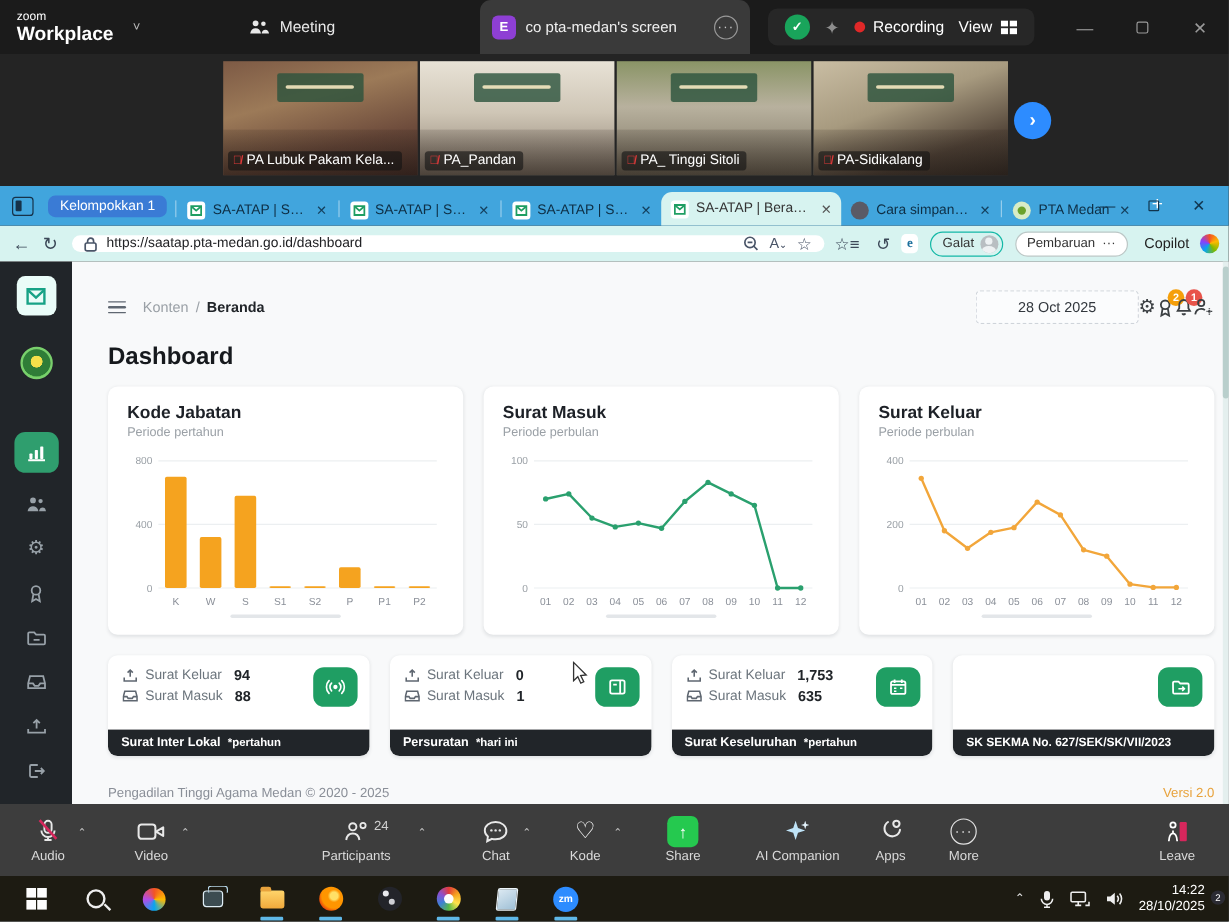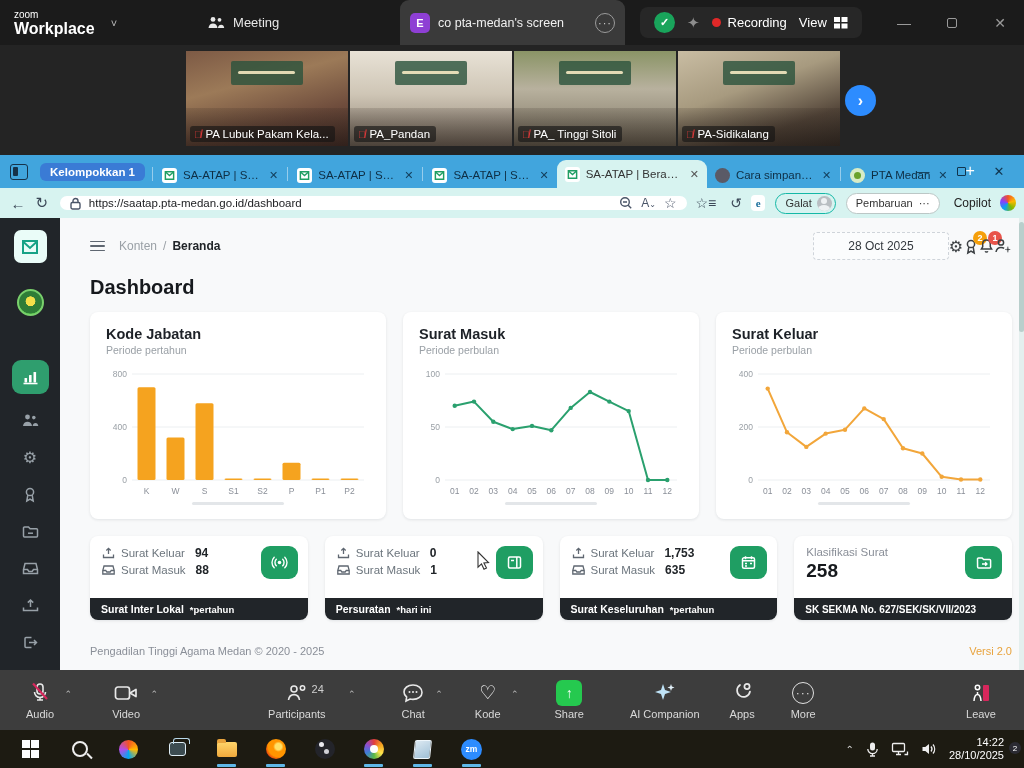--- a/index.html
+++ b/index.html
@@ -40,21 +40,21 @@
   .tile .people-row{position:absolute;bottom:0;left:0;right:0;height:40%;background:linear-gradient(180deg,rgba(40,30,25,.15),rgba(25,18,15,.55))}
   .name-chip{position:absolute;left:4px;bottom:4px;background:rgba(20,20,20,.62);border-radius:3px;padding:2px 6px 2px 4px;display:flex;align-items:center;gap:4px;color:#fff;font-size:11.5px;white-space:nowrap;max-width:150px;overflow:hidden}
   .mic-muted{color:#e23a3a;font-size:10px;font-weight:700}
   .next-page-btn{position:absolute;right:148px;top:40px;width:31px;height:31px;border-radius:50%;background:#2d8cff;color:#fff;display:flex;align-items:center;justify-content:center;font-size:16px;font-weight:700}
 
   
   .browser{height:515px;display:flex;flex-direction:column}
   .tabbar{height:33px;background:#41a5dd;display:flex;align-items:flex-end;position:relative}
   .winmenu{width:18px;height:16px;border:1.6px solid #16324a;border-radius:3px;margin:0 10px 8px 10px;position:relative}
   .winmenu::after{content:"";position:absolute;left:2px;top:2px;width:5px;height:9px;background:#16324a;border-radius:1px}
-  .tabgroup-pill{background:#3a7bd5;color:#fff;font-size:11.5px;font-weight:700;border-radius:6px;padding:3px 10px;margin:0 6px 7px 2px;white-space:nowrap}
+  .tabgroup-pill{background:#3a7bd5;color:#fff;font-size:11.5px;font-weight:400;border-radius:6px;padding:3px 10px;margin:0 6px 7px 2px;white-space:nowrap}
   .tab{display:flex;align-items:center;gap:6px;height:26px;padding:0 8px;margin-bottom:0;font-size:11.5px;color:#0e2e44;white-space:nowrap}
   .tab .title{overflow:hidden;text-overflow:ellipsis;max-width:78px}
   .tab .x{font-size:11px;color:#14405e;margin-left:2px}
   .tab.active{background:#d7f3f0;border-radius:9px 9px 0 0;height:28px;color:#333}
   .tab.active .x{color:#555}
   .tab-sep{width:1px;height:14px;background:rgba(255,255,255,.45);margin:0 1px 7px 1px}
   .favicon{width:15px;height:15px;border-radius:3px;background:#fff;display:flex;align-items:center;justify-content:center;flex:0 0 auto}
   .favicon svg{width:11px;height:11px}
   .favicon.round{border-radius:50%}
   .favicon.dark{background:#5a5a66}
@@ -83,21 +83,21 @@
   
   .content{flex:1;background:#f8f9fa;display:flex;position:relative}
   .scrollstrip{position:absolute;right:0;top:0;bottom:0;width:5px;background:#e4efee}
   .scrollthumb{position:absolute;right:0;top:4px;width:5px;height:110px;background:#b9cfcc;border-radius:3px}
   .sidebar{width:60px;background:#212529;display:flex;flex-direction:column;align-items:center;padding-top:12px;flex:0 0 auto}
   .logo-box{width:33px;height:33px;border-radius:7px;background:#eafcf8;display:flex;align-items:center;justify-content:center}
   .org-avatar{width:27px;height:27px;border-radius:50%;background:radial-gradient(circle at 50% 45%,#f4e04a 0 28%,#2f7d37 30% 70%,#57c24e 72%);margin-top:26px;border:2px solid #79d06c}
   .side-active{width:37px;height:34px;border-radius:9px;background:#2f9e6e;display:flex;align-items:center;justify-content:center;margin-top:44px}
   .side-ic{margin-top:15px;color:#98a1a8;height:22px;display:flex;align-items:center;justify-content:center}
 
-  .main{flex:1;padding:14px 12px 0 30px}
+  .main{flex:1;padding:24px 12px 0 30px}
   .crumb-row{display:flex;align-items:center}
   .burger{width:15px;display:flex;flex-direction:column;gap:3px;margin-right:14px}
   .burger i{height:1.6px;background:#5f6771;border-radius:1px}
   .crumb-parent{color:#9aa0a6;font-size:12px}
   .crumb-sep{color:#9aa0a6;font-size:12px;margin:0 6px}
   .crumb-current{color:#212529;font-size:12px;font-weight:700}
   .crumb-right{margin-left:auto;display:flex;align-items:center;}
   .date-chip{border:1px dashed #cfd4da;border-radius:4px;font-size:12px;color:#33383e;padding:6px 34px;background:#fbfcfd}
   .hdr-ic{position:relative;color:#3c4043;display:flex;align-items:center}
   .badge{position:absolute;top:-7px;right:-8px;min-width:14px;height:14px;border-radius:8px;color:#fff;font-size:9px;font-weight:700;display:flex;align-items:center;justify-content:center;padding:0 3px}
@@ -660,24 +660,20 @@
                 <path d="M4 8.5h2m3 0h2M4 11h2" stroke="#fff" stroke-width="1.3"></path>
               </svg>
           </span>
           <div class="stat-footer">
             <span>Surat Keseluruhan</span>
             <span class="note">*pertahun</span>
           </div>
         </div>
 
         <div class="stat-card">
-          <div class="stat-body">
-            <div class="k-label">Klasifikasi Surat</div>
-            <div class="k-value">258</div>
-          </div>
           <span class="green-btn">
             <svg width="16" height="14" viewBox="0 0 16 14">
                 <path d="M1.5 3a1 1 0 0 1 1-1h3.6L7.6 3.6h6a1 1 0 0 1 1 1V11a1 1 0 0 1-1 1h-11a1 1 0 0 1-1-1Z" fill="none" stroke="#fff" stroke-width="1.5"></path>
                 <path d="M6 8h5M9.2 6.2 11 8l-1.8 1.8" fill="none" stroke="#fff" stroke-width="1.3"></path>
               </svg>
           </span>
           <div class="stat-footer" style="font-size:10px">
             <span>SK SEKMA No. 627/SEK/SK/VII/2023</span>
           </div>
         </div>

